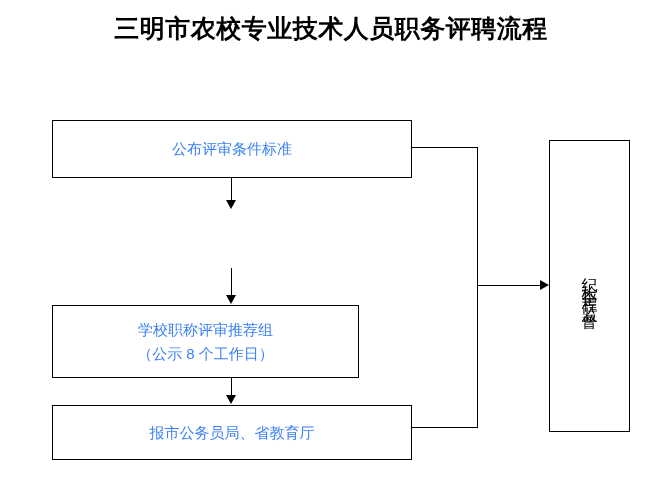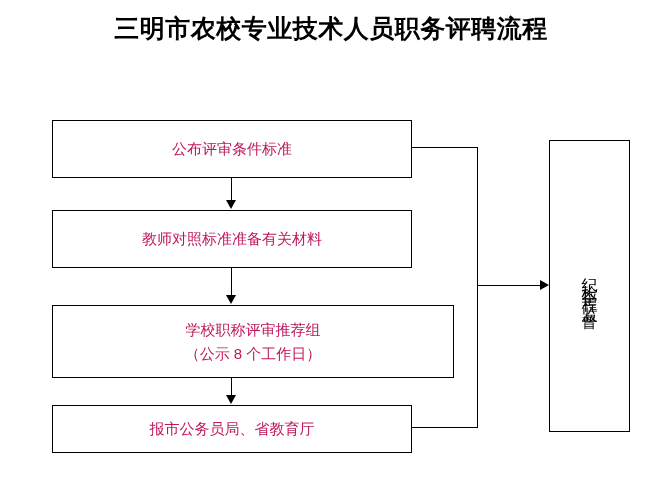--- a/index.html
+++ b/index.html
@@ -32,30 +32,30 @@
   
   .proc-box {
     position: absolute;
     box-sizing: border-box;
     border: 1.4px solid #000000;
     background: #ffffff;
     display: flex;
     flex-direction: column;
     align-items: center;
     justify-content: center;
-    color: #be185d;
+    color: #3b82f6;
     font-size: 15px;
     line-height: 1.55;
     text-align: center;
     white-space: nowrap;
   }
   #box-publish-criteria { left: 52px;  top: 120px; width: 360px; height: 58px; }
   #box-prepare-docs     { left: 52px;  top: 210px; width: 360px; height: 58px; }
-  #box-review-group     { left: 52px;  top: 305px; width: 402px; height: 73px; }
-  #box-submit-bureau    { left: 52px;  top: 405px; width: 360px; height: 48px; text-align: right; }
+  #box-review-group     { left: 52px;  top: 305px; width: 307px; height: 73px; }
+  #box-submit-bureau    { left: 52px;  top: 405px; width: 360px; height: 55px; text-align: right; }
 
   
   #box-supervision {
     position: absolute;
     left: 549px;
     top: 140px;
     width: 81px;
     height: 292px;
     box-sizing: border-box;
     border: 1.4px solid #000000;
@@ -124,23 +124,20 @@
 
   <div id="chart-title">三明市农校专业技术人员职务评聘流程</div>
 
   <div class="proc-box" id="box-publish-criteria">
     <span>公布评审条件标准</span>
   </div>
 
   <div class="line-v" id="conn-1-2-line"></div>
   <div class="arrow-down" id="conn-1-2-arrow"></div>
 
-  <div class="proc-box" id="box-prepare-docs">
-    <span>教师对照标准准备有关材料</span>
-  </div>
 
   <div class="line-v" id="conn-2-3-line"></div>
   <div class="arrow-down" id="conn-2-3-arrow"></div>
 
   <div class="proc-box" id="box-review-group">
     <span>学校职称评审推荐组</span>
     <span>（公示 8 个工作日）</span>
   </div>
 
   <div class="line-v" id="conn-3-4-line"></div>

